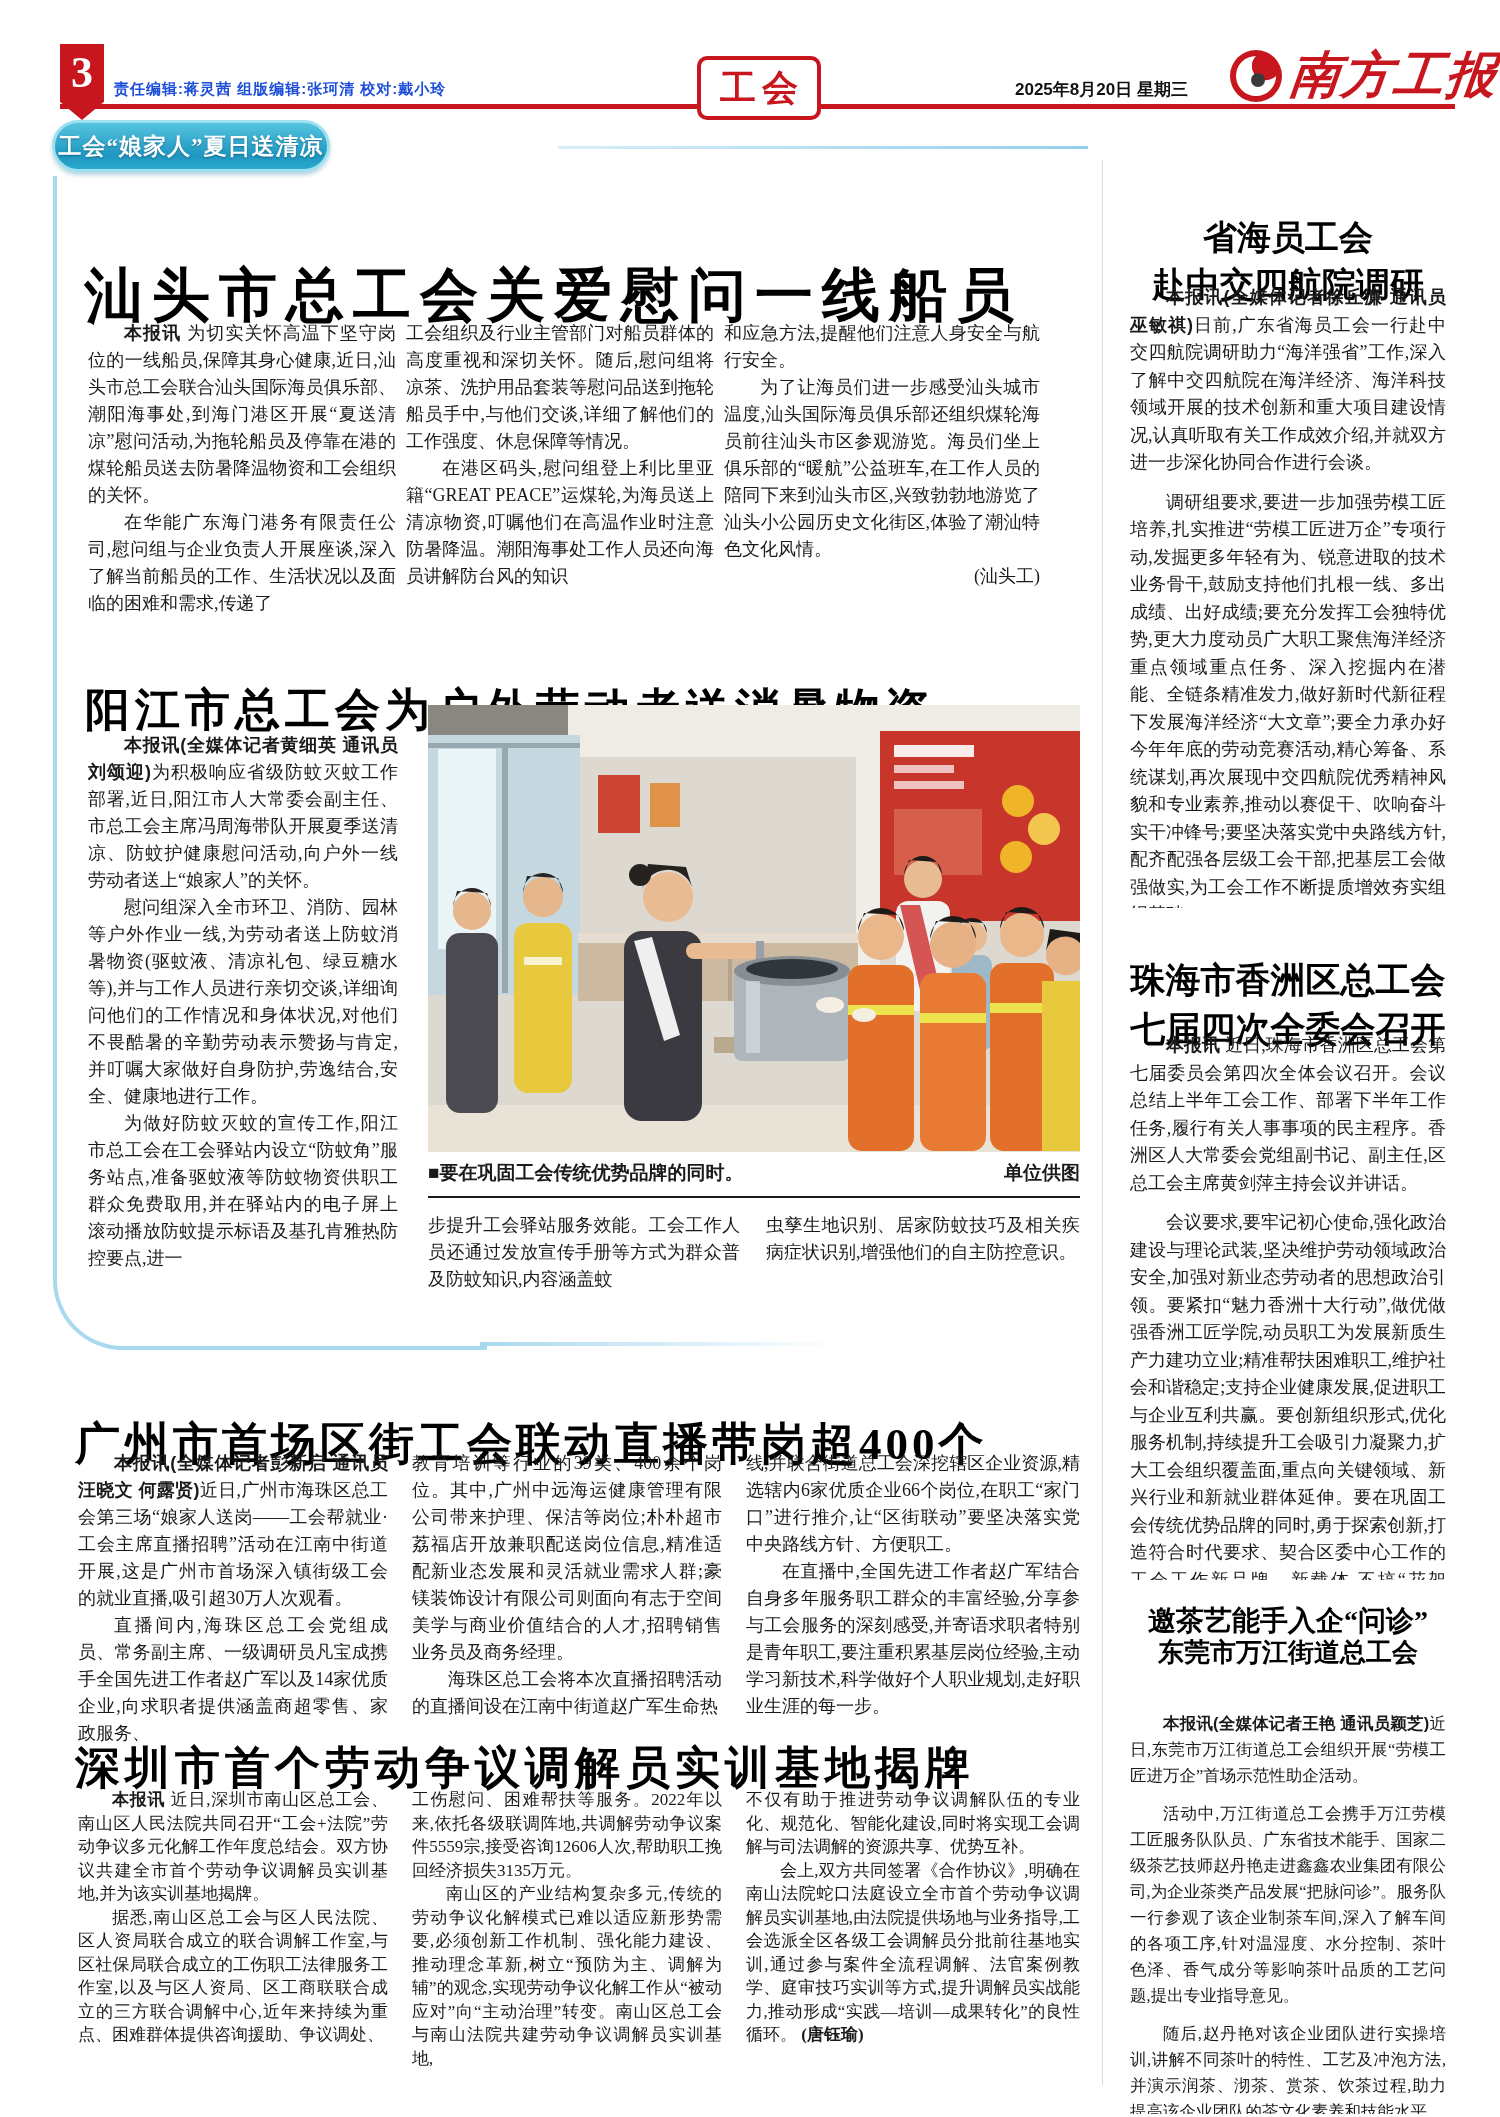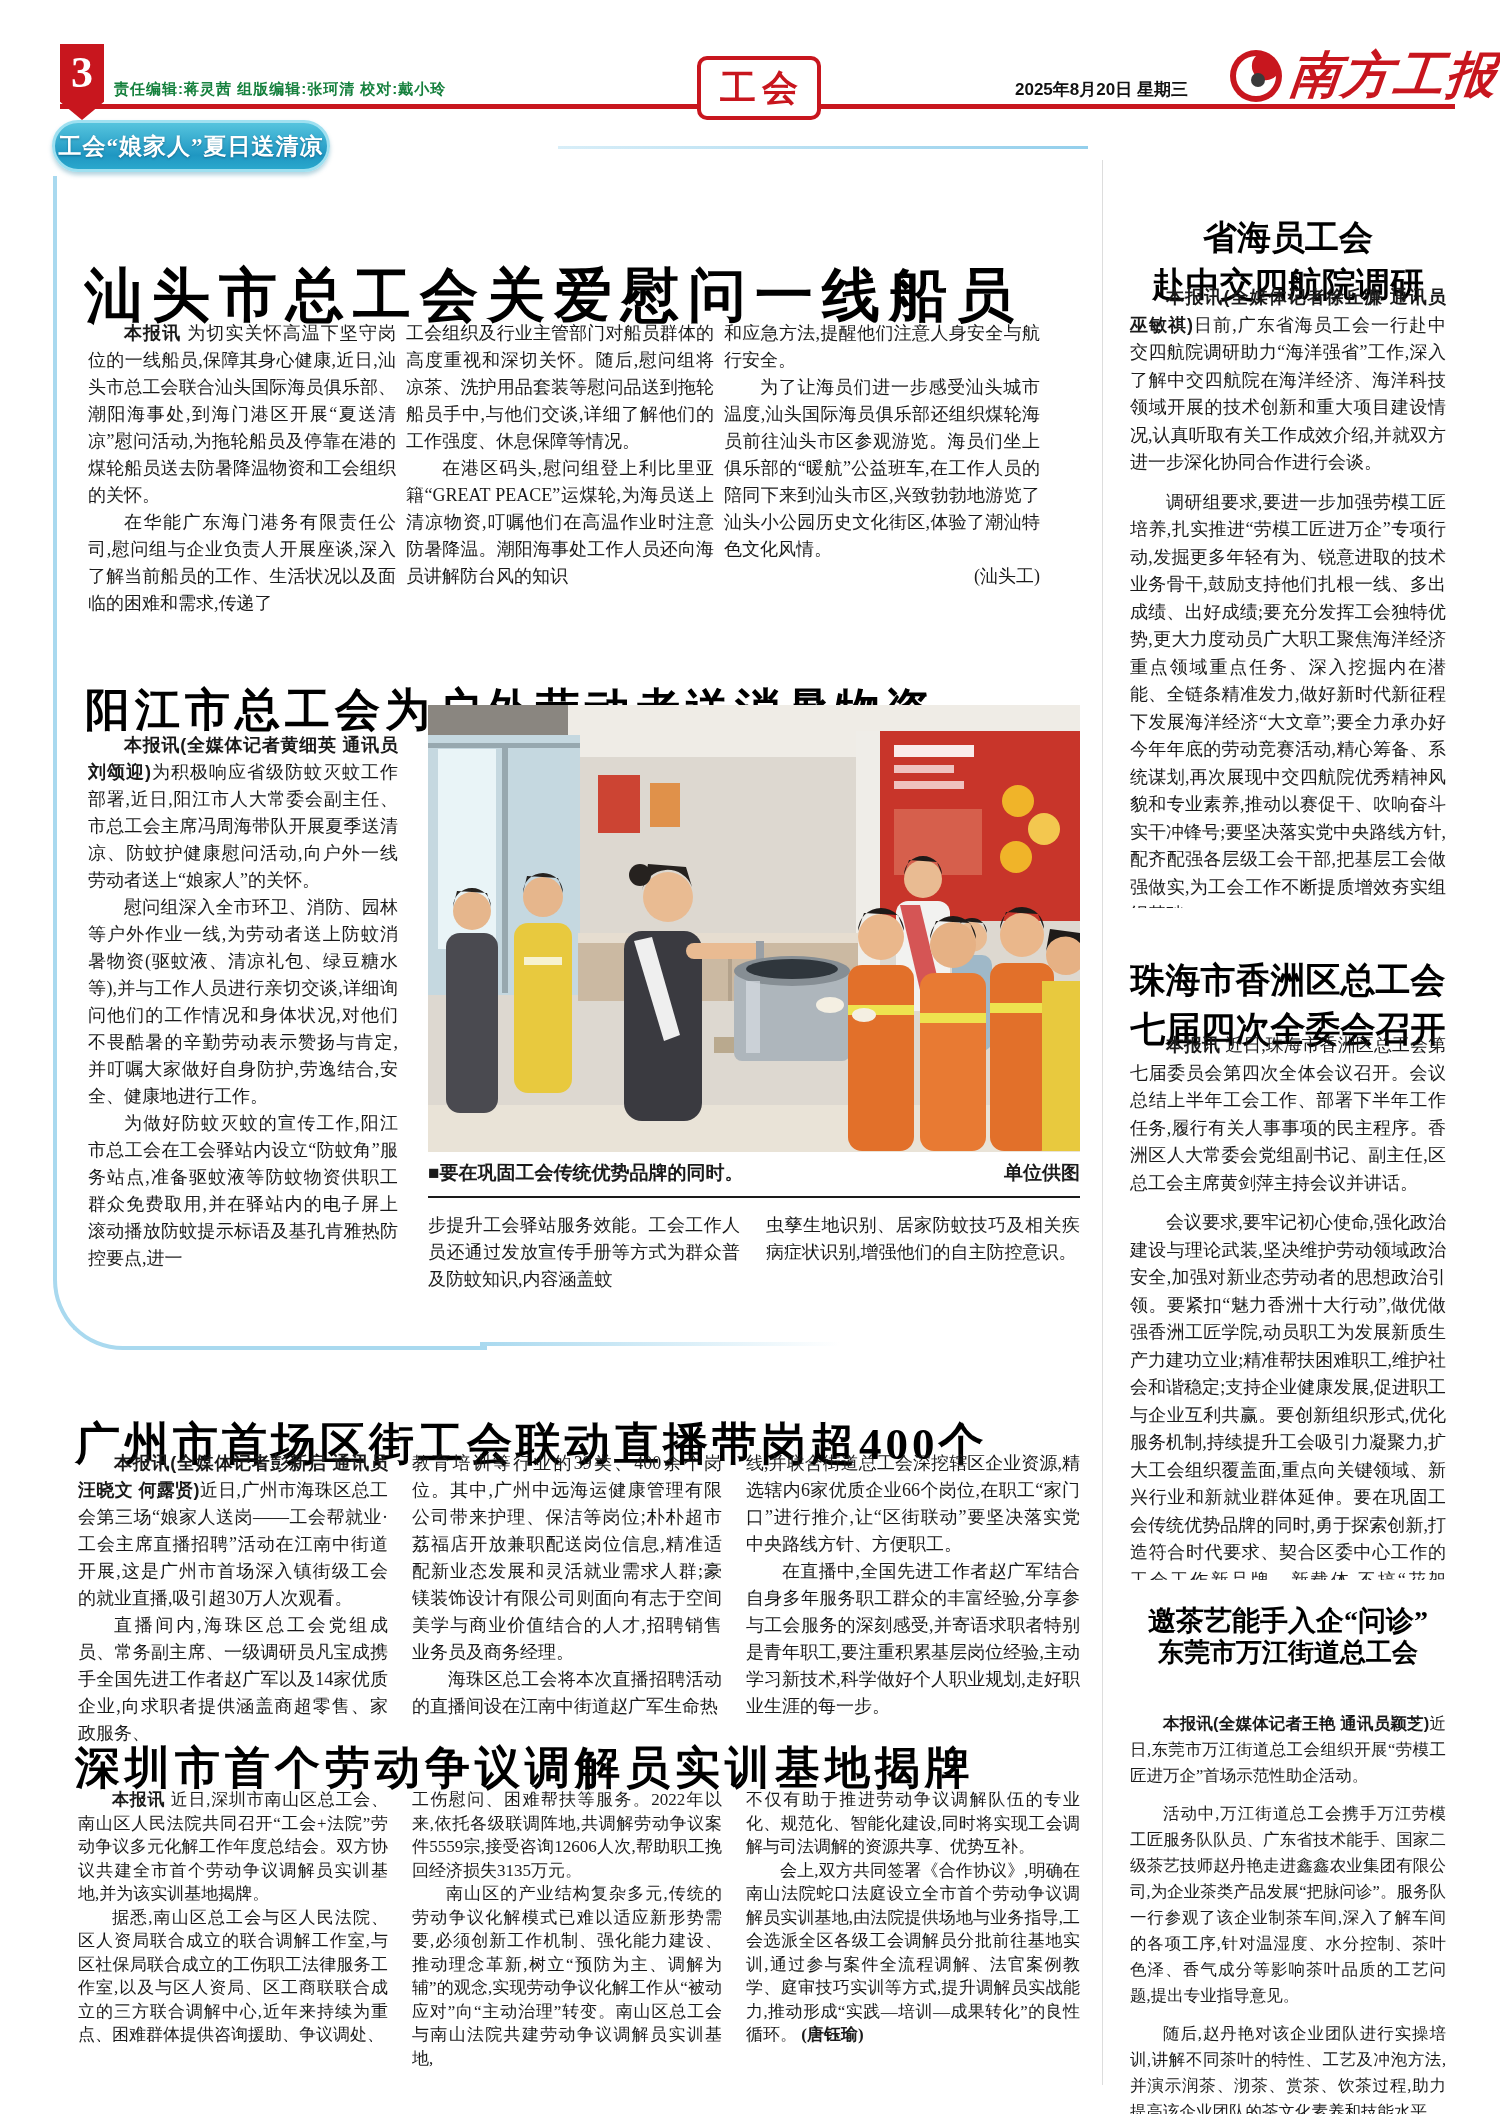--- a/index.html
+++ b/index.html
@@ -3,21 +3,21 @@
 <meta charset="utf-8">
 <style>
   html,body{margin:0;padding:0;background:#f2f2f2;}
   .page{position:relative;width:1500px;height:2117px;background:#ffffff;overflow:hidden;
         font-family:"Liberation Serif","DejaVu Serif",serif;color:#1a1a1a;}
   
   .pagenum{position:absolute;left:60px;top:44px;width:44px;height:76px;background:#c8161e;
            clip-path:polygon(0 0,100% 0,100% 76%,50% 100%,0 76%);
            display:flex;align-items:flex-start;justify-content:center;}
   .pagenum span{color:#fff;font-size:44px;font-weight:bold;line-height:58px;}
-  .editors{position:absolute;left:114px;top:80px;font-size:15px;letter-spacing:1px;color:#15803d;
+  .editors{position:absolute;left:114px;top:80px;font-size:15px;letter-spacing:1px;color:#1d4ed8;
            font-family:"Liberation Sans","DejaVu Sans",sans-serif;font-weight:bold;}
   .redrule{position:absolute;left:60px;top:104px;width:1395px;height:5px;background:#c8161e;}
   .sectionbox{position:absolute;left:697px;top:56px;width:116px;height:56px;background:#fff;
               border:4px solid #c8161e;border-radius:10px;z-index:3;
               display:flex;align-items:center;justify-content:center;}
   .sectionbox span{color:#c8161e;font-size:36px;font-weight:bold;letter-spacing:6px;margin-right:-6px;}
   .dateline{position:absolute;left:1015px;top:78px;font-size:17px;color:#111;
             font-family:"Liberation Sans","DejaVu Sans",sans-serif;font-weight:bold;}
   .masthead{position:absolute;left:1228px;top:42px;display:flex;align-items:center;}
   .mastlogo{width:56px;height:56px;margin-right:6px;}

